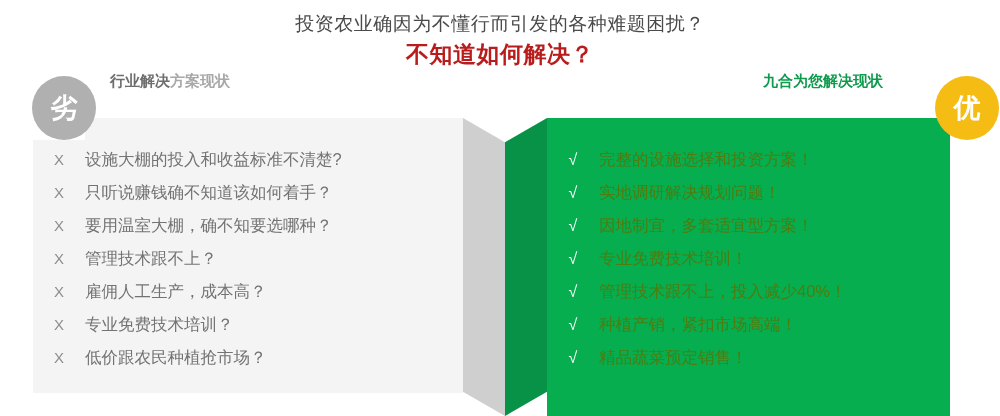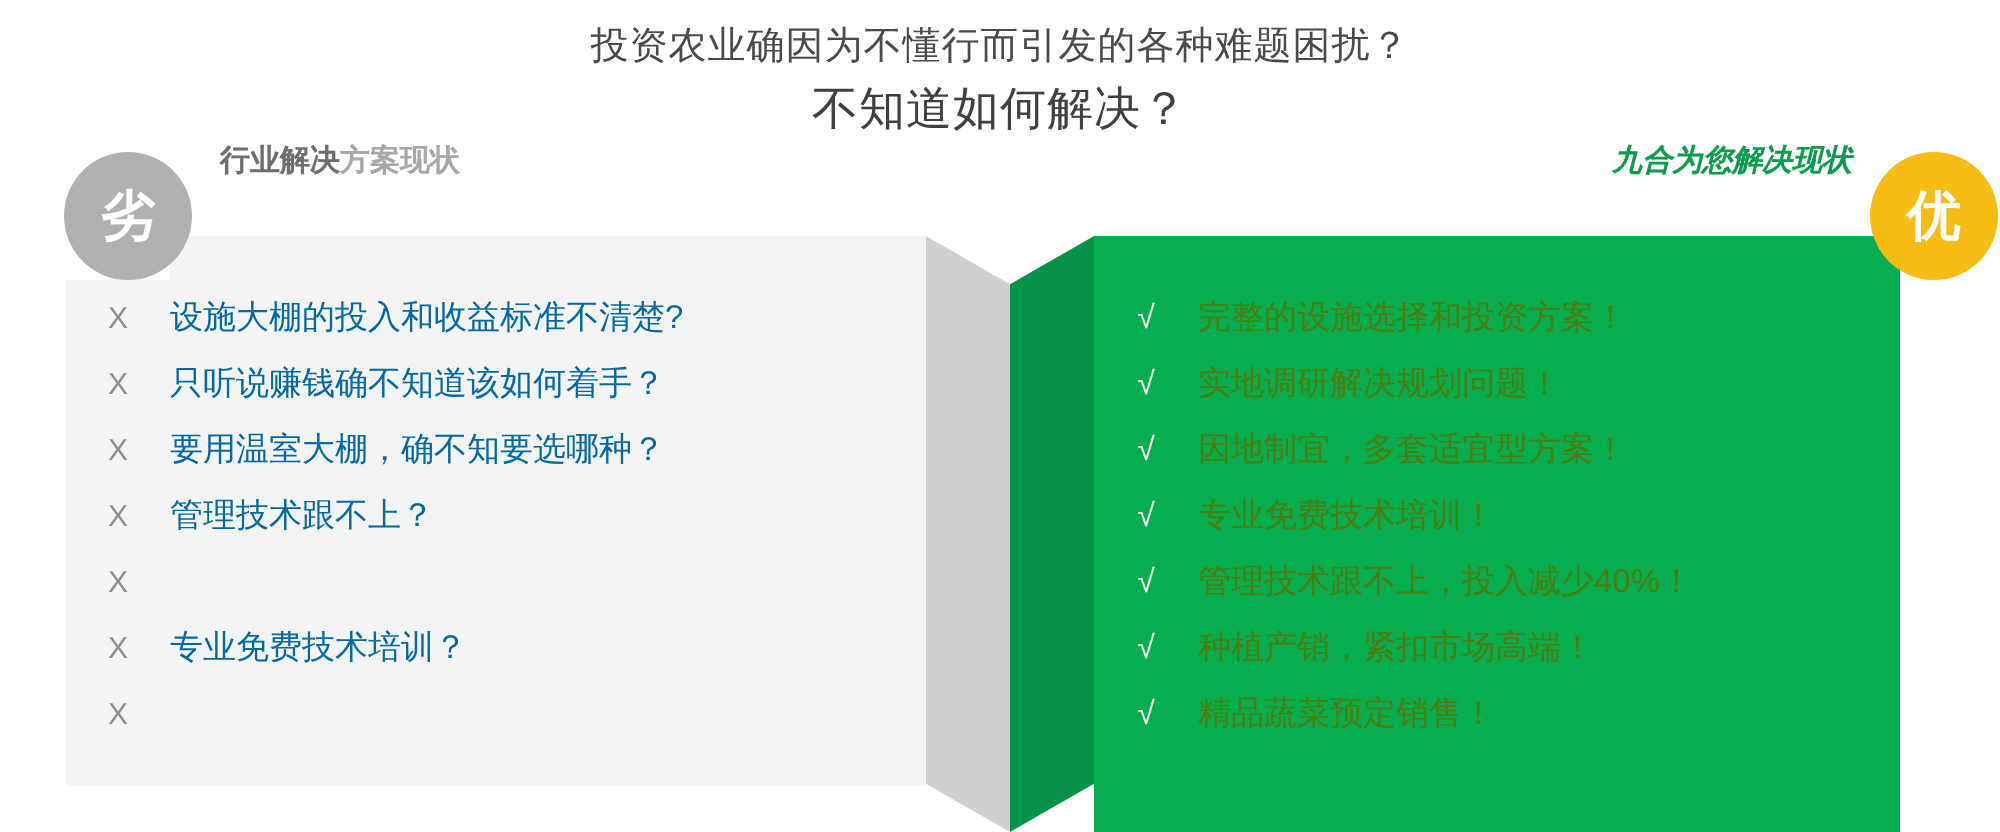--- a/index.html
+++ b/index.html
@@ -30,22 +30,22 @@
   }
   .headline-line1 {
     font-size: 19px;
     color: #4a4a4a;
     letter-spacing: 0.5px;
     line-height: 26px;
     font-weight: normal;
   }
   .headline-line2 {
     font-size: 23px;
-    color: #404040;
-    font-weight: normal;
+    color: #b91c1c;
+    font-weight: bold;
     letter-spacing: 0.5px;
     line-height: 30px;
     margin-top: 2px;
   }
 
   
   .sub-header {
     position: absolute;
     font-size: 15px;
     font-weight: bold;
@@ -54,23 +54,22 @@
   }
   .sub-header-left {
     top: 71px;
     left: 110px;
   }
   .sub-header-left .strong { color: #6e6e6e; }
   .sub-header-left .soft   { color: #a8a8a8; }
 
   .sub-header-right {
     top: 71px;
-    left: 806px;
+    left: 763px;
     color: #0f9a4e;
-    font-style: italic;
   }
 
   
   .badge {
     position: absolute;
     width: 64px;
     height: 64px;
     border-radius: 50%;
     display: flex;
     align-items: center;
@@ -152,21 +151,21 @@
     text-align: center;
     flex: 0 0 52px;
     font-size: 15px;
   }
   .row-text {
     font-size: 16.5px;
     white-space: nowrap;
   }
 
   .list-left .row-mark { color: #8d8d8d; font-family: "Liberation Sans", sans-serif; }
-  .list-left .row-text { color: #0369a1; }
+  .list-left .row-text { color: #737373; }
 
   .list-right .row-mark { color: #ffffff; font-size: 16px; }
   .list-right .row-text { color: #4d7c0f; }
 </style>
 </head>
 <body>
 
 <div id="root">
 
   <div class="headline">
@@ -206,27 +205,29 @@
     <div class="row">
       <span class="row-mark">X</span>
       <span class="row-text">要用温室大棚，确不知要选哪种？</span>
     </div>
     <div class="row">
       <span class="row-mark">X</span>
       <span class="row-text">管理技术跟不上？</span>
     </div>
     <div class="row">
       <span class="row-mark">X</span>
+      <span class="row-text">雇佣人工生产，成本高？</span>
     </div>
     <div class="row">
       <span class="row-mark">X</span>
       <span class="row-text">专业免费技术培训？</span>
     </div>
     <div class="row">
       <span class="row-mark">X</span>
+      <span class="row-text">低价跟农民种植抢市场？</span>
     </div>
   </div>
 
   <div class="list list-right">
     <div class="row">
       <span class="row-mark">√</span>
       <span class="row-text">完整的设施选择和投资方案！</span>
     </div>
     <div class="row">
       <span class="row-mark">√</span>

